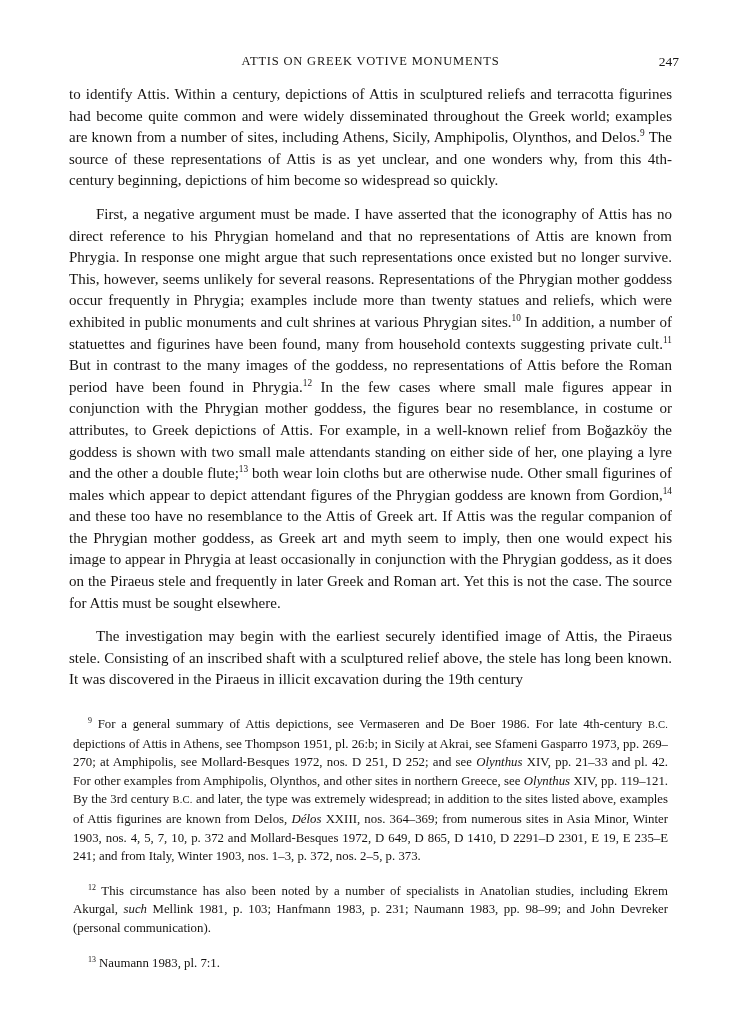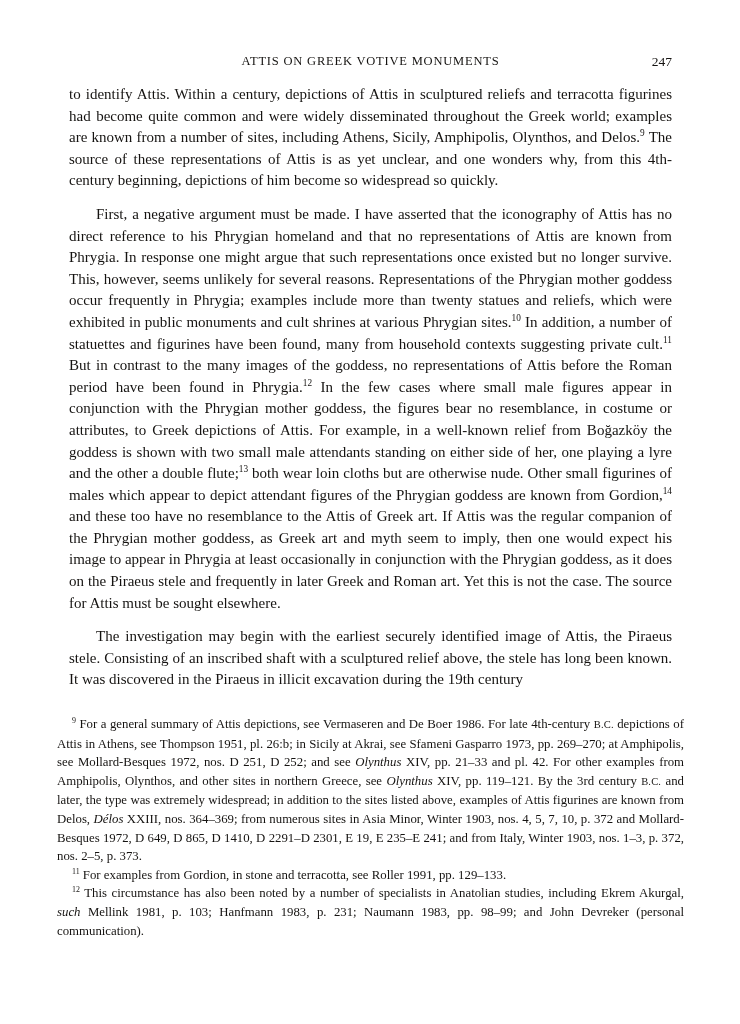--- a/index.html
+++ b/index.html
@@ -21,40 +21,40 @@
     margin-bottom: 0;
   }
   .running-title {
     text-align: center;
     font-size: 12.5px;
     letter-spacing: 0.8px;
     white-space: nowrap;
   }
   .page-number {
     position: absolute;
-    right: 12px;
+    right: 5px;
     top: 0;
     font-size: 13.5px;
     letter-spacing: 0;
   }
   .body-text p {
     margin: 12px;
     text-align: justify;
     font-size: 15px;
     line-height: 21.6px;
   }
   .body-text p.indent { text-indent: 27px; }
   sup {
     font-size: 0.62em;
     vertical-align: super;
     line-height: 0;
   }
   .footnotes { margin-top: 24px; }
   .footnotes p {
-    margin: 0;
+    margin: 16px;
     text-align: justify;
     font-size: 12.8px;
     line-height: 18.6px;
     text-indent: 15px;
   }
   .i { font-style: italic; }
   .sc { font-size: 0.82em; letter-spacing: 0.2px; }
 </style>
 </head>
 <body>
@@ -66,16 +66,16 @@
   </header>
 
   <main class="body-text">
       <p><span>to identify Attis. Within a century, depictions of Attis in sculptured reliefs and terracotta figurines had become quite common and were widely disseminated throughout the Greek world; examples are known from a number of sites, including Athens, Sicily, Amphipolis, Olynthos, and Delos.</span><sup>9</sup><span> The source of these representations of Attis is as yet unclear, and one wonders why, from this 4th-century beginning, depictions of him become so widespread so quickly.</span></p>
       <p class="indent"><span>First, a negative argument must be made. I have asserted that the iconography of Attis has no direct reference to his Phrygian homeland and that no representations of Attis are known from Phrygia. In response one might argue that such representations once existed but no longer survive. This, however, seems unlikely for several reasons. Representations of the Phrygian mother goddess occur frequently in Phrygia; examples include more than twenty statues and reliefs, which were exhibited in public monuments and cult shrines at various Phrygian sites.</span><sup>10</sup><span> In addition, a number of statuettes and figurines have been found, many from household contexts suggesting private cult.</span><sup>11</sup><span> But in contrast to the many images of the goddess, no representations of Attis before the Roman period have been found in Phrygia.</span><sup>12</sup><span> In the few cases where small male figures appear in conjunction with the Phrygian mother goddess, the figures bear no resemblance, in costume or attributes, to Greek depictions of Attis. For example, in a well-known relief from Boğazköy the goddess is shown with two small male attendants standing on either side of her, one playing a lyre and the other a double flute;</span><sup>13</sup><span> both wear loin cloths but are otherwise nude. Other small figurines of males which appear to depict attendant figures of the Phrygian goddess are known from Gordion,</span><sup>14</sup><span> and these too have no resemblance to the Attis of Greek art. If Attis was the regular companion of the Phrygian mother goddess, as Greek art and myth seem to imply, then one would expect his image to appear in Phrygia at least occasionally in conjunction with the Phrygian goddess, as it does on the Piraeus stele and frequently in later Greek and Roman art. Yet this is not the case. The source for Attis must be sought elsewhere.</span></p>
       <p class="indent"><span>The investigation may begin with the earliest securely identified image of Attis, the Piraeus stele. Consisting of an inscribed shaft with a sculptured relief above, the stele has long been known. It was discovered in the Piraeus in illicit excavation during the 19th century</span></p>
     </main>
 
   <section class="footnotes">
       <p><sup>9</sup><span> For a general summary of Attis depictions, see Vermaseren and De Boer 1986. For late 4th-century </span><span class="sc">B.C.</span><span> depictions of Attis in Athens, see Thompson 1951, pl. 26:b; in Sicily at Akrai, see Sfameni Gasparro 1973, pp. 269–270; at Amphipolis, see Mollard-Besques 1972, nos. D 251, D 252; and see </span><span class="i">Olynthus</span><span> XIV, pp. 21–33 and pl. 42. For other examples from Amphipolis, Olynthos, and other sites in northern Greece, see </span><span class="i">Olynthus</span><span> XIV, pp. 119–121. By the 3rd century </span><span class="sc">B.C.</span><span> and later, the type was extremely widespread; in addition to the sites listed above, examples of Attis figurines are known from Delos, </span><span class="i">Délos</span><span> XXIII, nos. 364–369; from numerous sites in Asia Minor, Winter 1903, nos. 4, 5, 7, 10, p. 372 and Mollard-Besques 1972, D 649, D 865, D 1410, D 2291–D 2301, E 19, E 235–E 241; and from Italy, Winter 1903, nos. 1–3, p. 372, nos. 2–5, p. 373.</span></p>
-      <p><sup>11</sup><span> For examples from Gordion, in stone and terracotta, see Roller 1991, pp. 129–133.</span></p>
       <p><sup>12</sup><span> This circumstance has also been noted by a number of specialists in Anatolian studies, including Ekrem Akurgal, </span><span class="i">such</span><span> Mellink 1981, p. 103; Hanfmann 1983, p. 231; Naumann 1983, pp. 98–99; and John Devreker (personal communication).</span></p>
+      <p><sup>13</sup><span> Naumann 1983, pl. 7:1.</span></p>
     </section>
 </div>
 
 </body></html>

